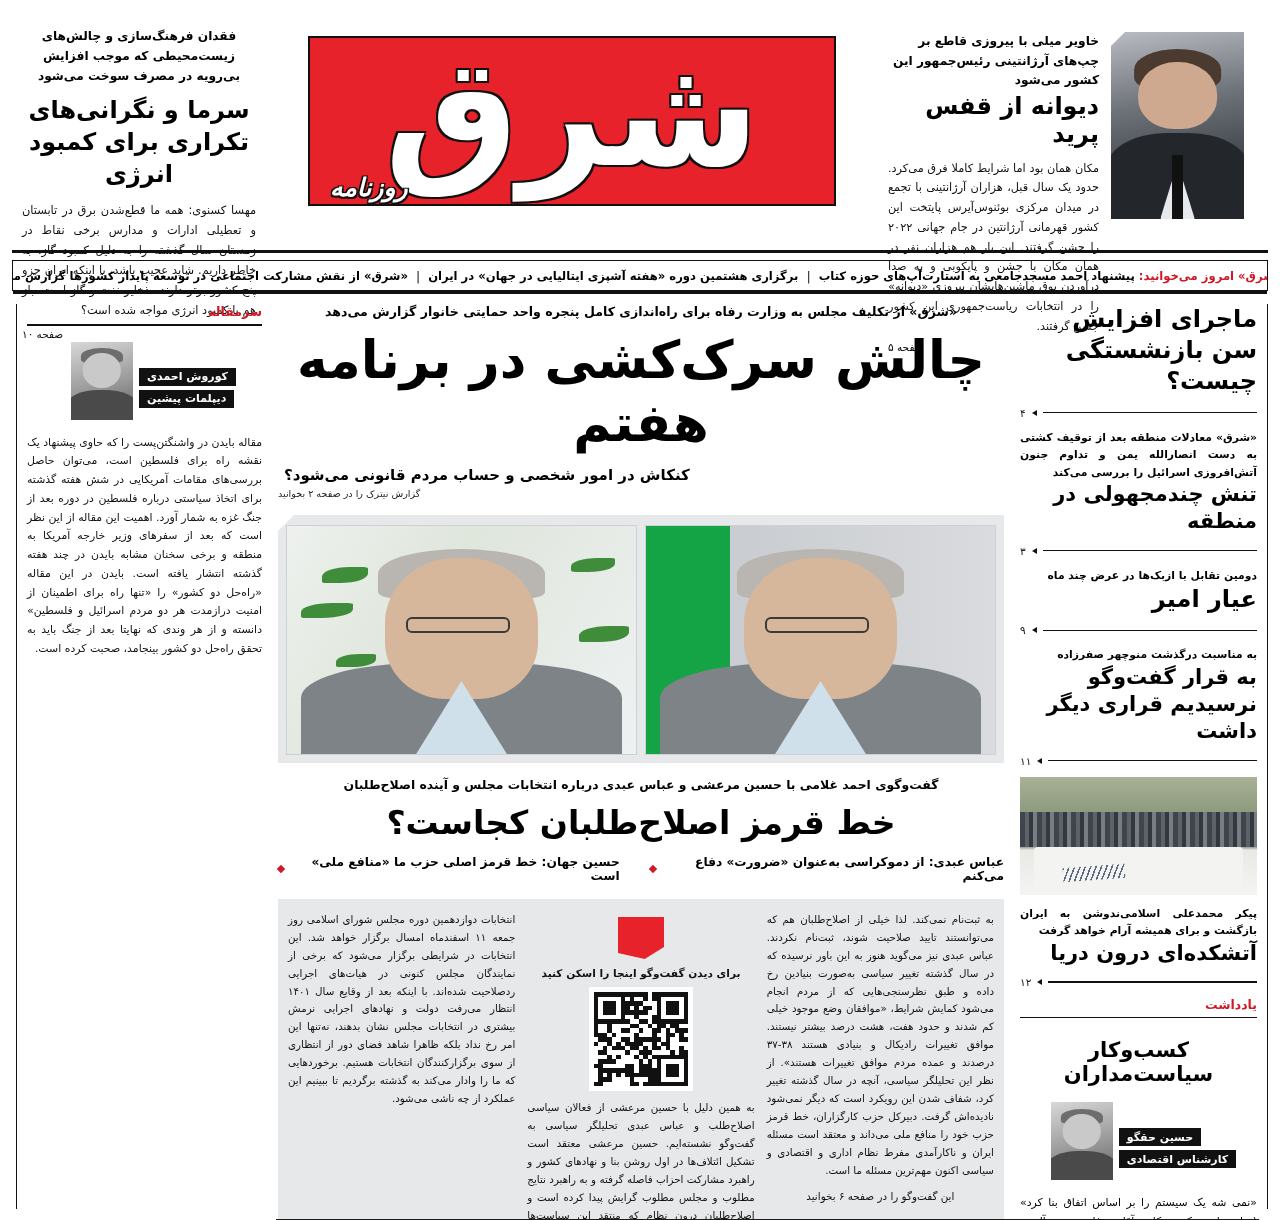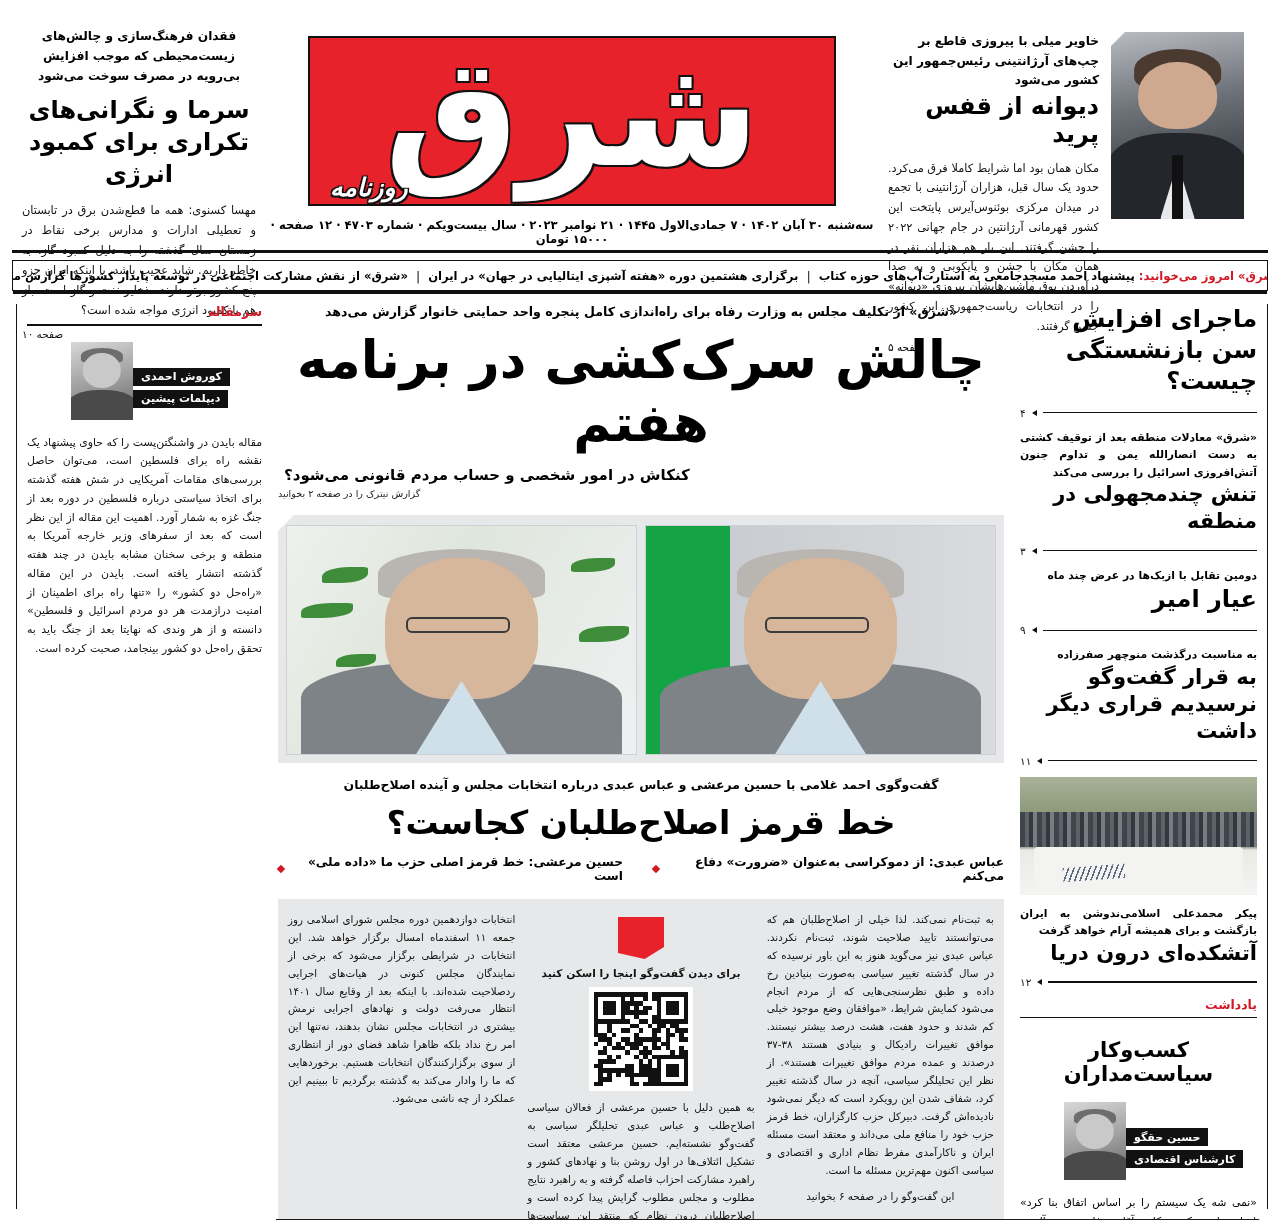--- a/index.html
+++ b/index.html
@@ -67,21 +67,21 @@
   .banner .pipe { color:#444; padding: 0 4px; }
 
   
   .main { display: flex; flex-direction: row-reverse; margin: 13px 12px 0 16px; height: 905px; }
 
   
   .col-right { width: 250px; padding-right: 4px; padding-left: 10px; border-left: 1px solid #111; position: relative; }
   .sec-label { color:#cf1a26; font-size: 12.5px; font-weight: bold; letter-spacing: 2px; text-align:right; }
   .sec-rule { height: 1.5px; background:#111; margin-top: 5px; }
   .ed-title { font-size: 20.5px; font-weight: bold; text-align: center; margin-top: 22px; letter-spacing:-0.4px;}
-  .author-block { display: flex; flex-direction: row-reverse; align-items: flex-start; justify-content: flex-start; margin-top: 16px; gap: 0; padding-right: 40px; padding-left: 44px;}
+  .author-block { display: flex; flex-direction: row-reverse; align-items: flex-start; justify-content: flex-start; margin-top: 16px; gap: 6px; padding-right: 40px; padding-left: 44px;}
   .author-photo { width: 62px; height: 78px; background: linear-gradient(165deg,#d8d8d8,#9a9a9a 55%,#5f5f5f); position: relative; overflow:hidden; flex:0 0 auto;}
   .au-face{position:absolute;left:50%;top:15%;transform:translateX(-50%);width:62%;height:45%;border-radius:48%;background:#c9c9c9;}
   .au-hair{position:absolute;left:50%;top:8%;transform:translateX(-50%);width:68%;height:20%;border-radius:50% 50% 20% 20%;background:#6d6d6d;}
   .au-body{position:absolute;left:50%;bottom:0;transform:translateX(-50%);width:110%;height:38%;border-radius:45% 45% 0 0;background:#4a4a4a;}
   .au-tags { display:flex; flex-direction:column; gap:4px; align-items:flex-end; margin-top:26px;}
   .tag { background: #111; color: #fff; font-size: 11px; font-weight: bold; padding: 2.5px 8px; white-space: nowrap; }
   .ed-body { font-size: 10.9px; line-height: 1.72; text-align: justify; margin-top: 14px; color:#111;}
 
   
   .col-center { flex: 1; padding: 0 12px; }
@@ -160,21 +160,20 @@
       <div class="top-body">مهسا کسنوی: همه ما قطع‌شدن برق در تابستان و تعطیلی ادارات و مدارس برخی نقاط در زمستان سال گذشته را به دلیل کمبود گاز، به خاطر داریم. شاید عجیب باشد، با اینکه ایران جزو پنج کشور برتر دارنده ذخایر نفت و گاز است، باز هم با کمبود انرژی مواجه شده است؟</div>
       <div class="top-page">صفحه ۱۰</div>
     </div>
 
     <div class="masthead">
       <div class="logo-box">
         <div class="logo-red"></div>
         <div class="logo-glyph">شرق</div>
         <div class="logo-sub">روزنامه</div>
       </div>
-      <div class="dateline">سه‌شنبه ۳۰ آبان ۱۴۰۲ · ۷ جمادی‌الاول ۱۴۴۵ · ۲۱ نوامبر ۲۰۲۳ · سال بیست‌ویکم · شماره ۴۷۰۳ · ۱۲ صفحه · ۱۵۰۰۰ تومان</div>
     </div>
 
     <div class="top-left">
       <div class="tl-text">
         <div class="tl-kicker">خاویر میلی با پیروزی قاطع بر چپ‌های آرژانتینی رئیس‌جمهور این کشور می‌شود</div>
         <div class="tl-title">دیوانه از قفس پرید</div>
         <div class="tl-body">مکان همان بود اما شرایط کاملا فرق می‌کرد. حدود یک سال قبل، هزاران آرژانتینی با تجمع در میدان مرکزی بوئنوس‌آیرس پایتخت این کشور قهرمانی آرژانتین در جام جهانی ۲۰۲۲ را جشن گرفتند. این بار هم هزاران نفر در همان مکان با جشن و پایکوبی و به صدا درآوردن بوق ماشین‌هایشان پیروزی «دیوانه» را در انتخابات ریاست‌جمهوری این کشور جشن گرفتند.</div>
         <div class="tl-page">صفحه ۵</div>
       </div>
       <div class="tl-photo">
@@ -245,21 +244,21 @@
           <div class="glass-a"></div>
           <div class="shirt-a"></div>
         </div>
       </div>
 
       <div class="cap-kicker">گفت‌وگوی احمد غلامی با حسین مرعشی و عباس عبدی درباره انتخابات مجلس و آینده اصلاح‌طلبان</div>
       <div class="cap-title">خط قرمز اصلاح‌طلبان کجاست؟</div>
       <div class="bullets">
         <div class="b">
           <span class="dot"></span>
-          <span>حسین مرعشی: خط قرمز اصلی حزب ما «داده ملی» است</span>
+          <span>حسین جهان: خط قرمز اصلی حزب ما «منافع ملی» است</span>
         </div>
         <div class="b">
           <span class="dot"></span>
           <span>عباس عبدی: از دموکراسی به‌عنوان «ضرورت» دفاع می‌کنم</span>
         </div>
       </div>
 
       <div class="cols">
         <div class="ccol">انتخابات دوازدهمین دوره مجلس شورای اسلامی روز جمعه ۱۱ اسفندماه امسال برگزار خواهد شد. این انتخابات در شرایطی برگزار می‌شود که برخی از نمایندگان مجلس کنونی در هیات‌های اجرایی ردصلاحیت شده‌اند. با اینکه بعد از وقایع سال ۱۴۰۱ انتظار می‌رفت دولت و نهادهای اجرایی نرمش بیشتری در انتخابات مجلس نشان بدهند، نه‌تنها این امر رخ نداد بلکه ظاهرا شاهد فضای دور از انتظاری از سوی برگزارکنندگان انتخابات هستیم. برخوردهایی که ما را وادار می‌کند به گذشته برگردیم تا ببینیم این عملکرد از چه ناشی می‌شود.</div>
         <div class="ccol mid">
@@ -765,21 +764,21 @@
         <span class="pg">۱۲</span>
         <span class="arrow"></span>
         <span class="bar"></span>
       </div>
 
       <div class="note-head">
         <span class="note-label">یادداشت</span>
       </div>
       <div class="note-rule"></div>
       <div class="note-title">کسب‌وکار سیاست‌مداران</div>
-      <div class="author-block" style="padding-right:34px;">
+      <div class="author-block" style="padding-right:34px;justify-content:center;">
         <div class="author-photo">
           <div class="au-body"></div>
           <div class="au-hair"></div>
           <div class="au-face"></div>
         </div>
         <div class="au-tags">
           <div class="tag">حسین حقگو</div>
           <div class="tag">کارشناس اقتصادی</div>
         </div>
       </div>

